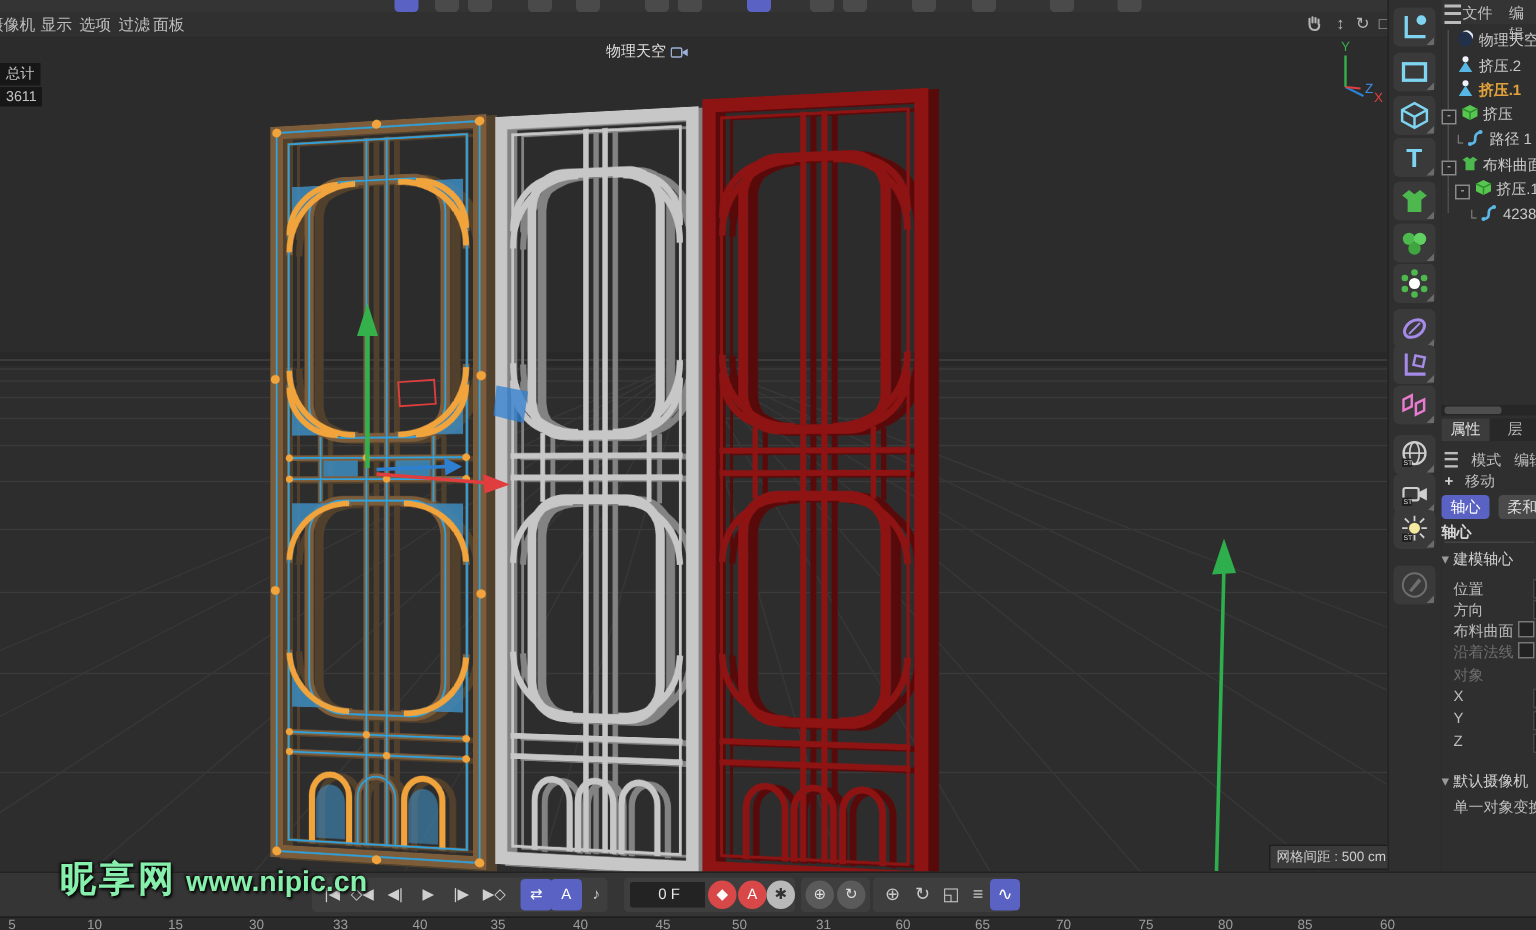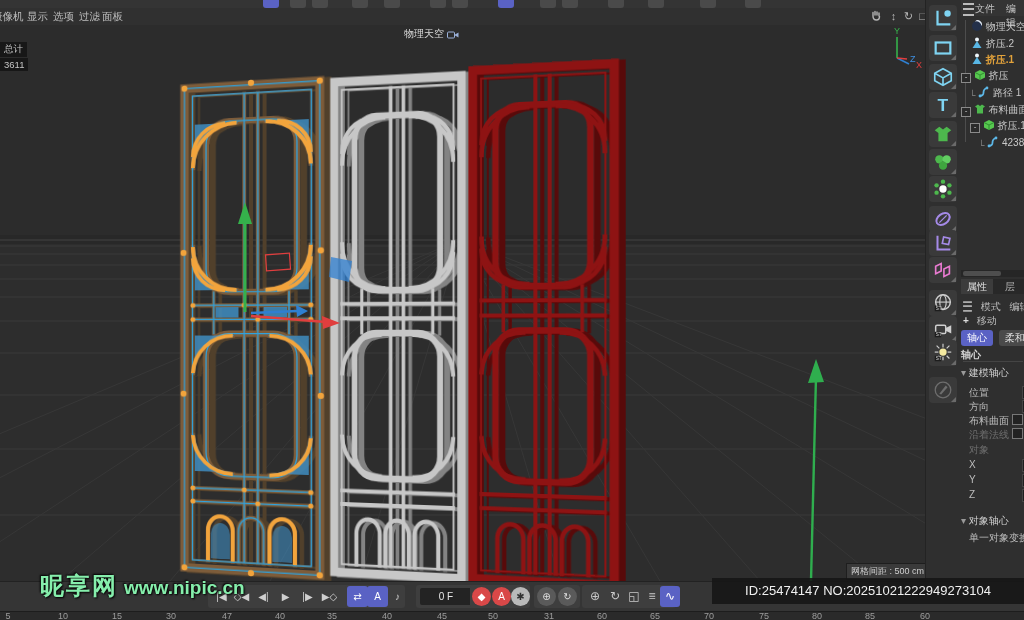--- a/index.html
+++ b/index.html
@@ -609,21 +609,21 @@
     <div class="at-row" style="top:386px;left:8px"><span>位置</span><span class="sliver"></span></div>
     <div class="at-row" style="top:400px;left:8px"><span>方向</span><span class="sliver"></span></div>
     <div class="at-row" style="top:414px;left:8px"><span>布料曲面</span> <span class="chk"></span></div>
     <div class="at-row dis" style="top:428px;left:8px"><span>沿着法线</span> <span class="chk"></span></div>
     <div class="at-row dis" style="top:443px;left:8px"><span>对象</span></div>
     <div class="at-row" style="top:459px;left:8px"><span>X</span><span class="sliver"></span></div>
     <div class="at-row" style="top:474px;left:8px"><span>Y</span><span class="sliver"></span></div>
     <div class="at-row" style="top:489px;left:8px"><span>Z</span><span class="sliver"></span></div>
 
     <div class="at-row grp" style="top:514px">
-      <span style="color:#999">▾</span> <span>对象轴心</span>
+      <span style="color:#999">▾</span> <span>默认摄像机</span>
     </div>
     <div class="at-row" style="top:531px;left:8px"><span>单一对象变换</span></div>
   </div>
 
   <div class="abs transport">
     <div class="tgroup" style="left:208px;width:152px"></div>
     <div class="tbtn" style="left:211px">|◀</div>
     <div class="tbtn" style="left:231px">◇◀</div>
     <div class="tbtn" style="left:253px">◀|</div>
     <div class="tbtn" style="left:275px">▶</div>
@@ -654,34 +654,33 @@
     <div class="flatbtn" style="left:624px">◱</div>
     <div class="flatbtn" style="left:642px">≡</div>
     <div class="flatbtn blueon" style="left:660px">∿</div>
   </div>
 
   <div class="abs ruler">
     <span class="tick" style="left:8px">5</span>
     <span class="tick" style="left:63px">10</span>
     <span class="tick" style="left:117px">15</span>
     <span class="tick" style="left:171px">30</span>
-    <span class="tick" style="left:227px">47</span>
+    <span class="tick" style="left:227px">33</span>
     <span class="tick" style="left:280px">40</span>
     <span class="tick" style="left:332px">35</span>
     <span class="tick" style="left:387px">40</span>
     <span class="tick" style="left:442px">45</span>
     <span class="tick" style="left:493px">50</span>
     <span class="tick" style="left:549px">31</span>
     <span class="tick" style="left:602px">60</span>
     <span class="tick" style="left:655px">65</span>
     <span class="tick" style="left:709px">70</span>
     <span class="tick" style="left:764px">75</span>
     <span class="tick" style="left:817px">80</span>
     <span class="tick" style="left:870px">85</span>
     <span class="tick" style="left:925px">60</span>
   </div>
 
   <div class="abs watermark">
     <span class="wm-site">昵享网</span><span class="wm-url">www.nipic.cn</span>
   </div>
-  <div class="abs idbar">ID:25474147 NO:20251021222949273104</div>
 
 </div>
 
 </body></html>

